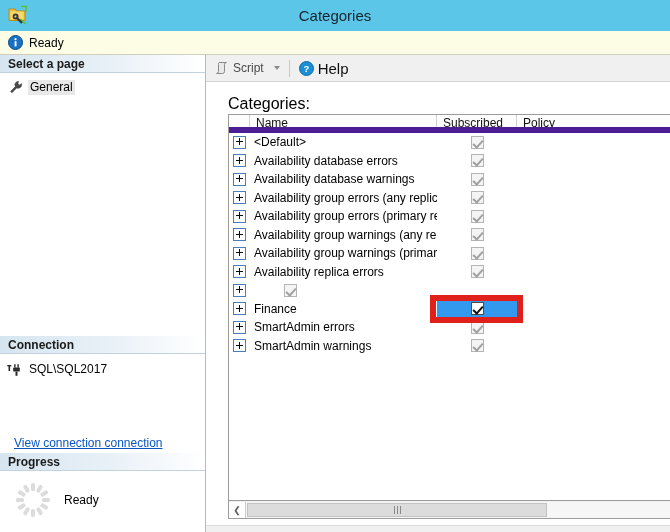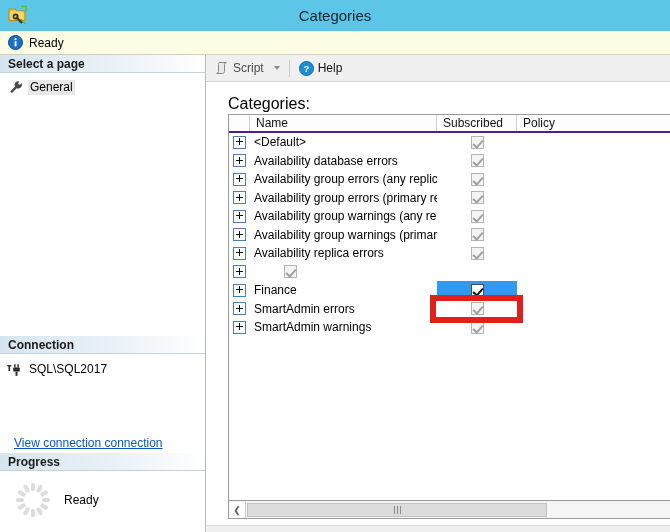--- a/index.html
+++ b/index.html
@@ -208,21 +208,21 @@
     width: 1px;
     height: 17px;
     background: #c8c8c8;
     margin: 0 6px;
   }
   .tb-btn .help-icon {
     width: 15px; height: 15px;
     margin-right: 4px;
   }
   .tb-help-label {
-    font-size: 12px;
+    font-size: 15px;
     color: #111;
   }
 
   .content {
     position: relative;
     padding: 0;
     background: #ffffff;
     height: 450px;
   }
   .grid-label {
@@ -241,21 +241,21 @@
     height: 387px;
     border: 1px solid #9c9c9c;
     box-sizing: border-box;
     background: #fff;
     overflow: hidden;
   }
   .grid-head {
     display: flex;
     height: 18px;
     background: #fdfdfd;
-    border-bottom: 2px solid #4c1d95;
+    border-bottom: 6px solid #4c1d95;
     box-sizing: border-box;
   }
   .grid-head .hcell {
     border-right: 1px solid #d2d2d2;
     box-sizing: border-box;
     font-size: 12px;
     line-height: 17px;
     padding-left: 6px;
     color: #111;
     overflow: hidden;
@@ -566,20 +566,30 @@
               <div class="cell c-name">Availability database errors</div>
               <div class="cell c-sub">
                 <span class="chk checked"></span>
               </div>
               <div class="cell c-pol"></div>
             </div>
             <div class="grid-row">
               <div class="cell c-exp">
                 <span class="expander"></span>
               </div>
+              <div class="cell c-name">Availability database warnings</div>
+              <div class="cell c-sub">
+                <span class="chk checked"></span>
+              </div>
+              <div class="cell c-pol"></div>
+            </div>
+            <div class="grid-row">
+              <div class="cell c-exp">
+                <span class="expander"></span>
+              </div>
               <div class="cell c-name">Availability group errors (any replica r...</div>
               <div class="cell c-sub">
                 <span class="chk checked"></span>
               </div>
               <div class="cell c-pol"></div>
             </div>
             <div class="grid-row">
               <div class="cell c-exp">
                 <span class="expander"></span>
               </div>

